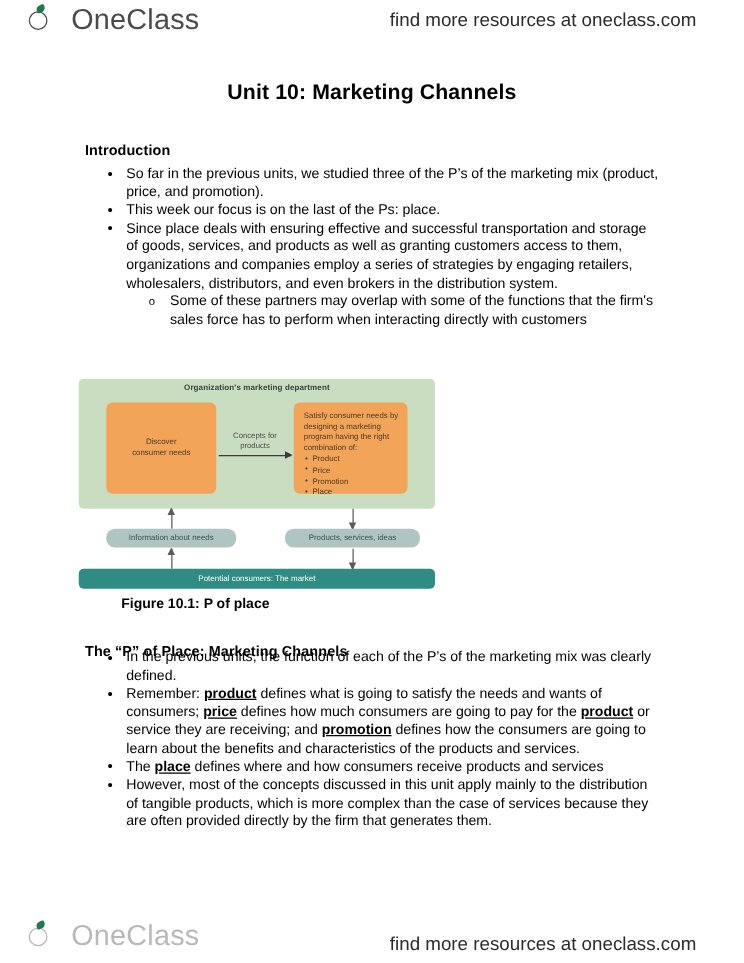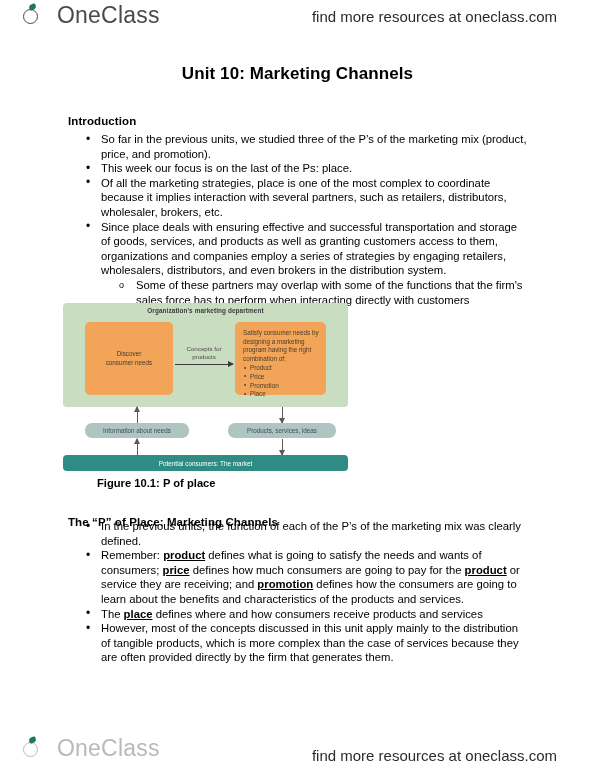--- a/index.html
+++ b/index.html
@@ -329,21 +329,20 @@
   </div>
   <div class="promo promo-header">find more resources at oneclass.com</div>
 
   <div class="doc-title">Unit 10: Marketing Channels</div>
 
   <div class="section-head intro">Introduction</div>
 
   <ul class="bullets intro-list">
     <li>So far in the previous units, we studied three of the P’s of the marketing mix (product, price, and promotion).</li>
     <li>This week our focus is on the last of the Ps: place.</li>
-    <li>Of all the marketing strategies, place is one of the most complex to coordinate because it implies interaction with several partners, such as retailers, distributors, wholesaler, brokers, etc.</li>
     <li>
       <span>Since place deals with ensuring effective and successful transportation and storage of goods, services, and products as well as granting customers access to them, organizations and companies employ a series of strategies by engaging retailers, wholesalers, distributors, and even brokers in the distribution system.</span>
       <ul class="sub">
         <li>Some of these partners may overlap with some of the functions that the firm's sales force has to perform when interacting directly with customers</li>
       </ul>
     </li>
   </ul>
 
   <div class="figure-wrap">
 

